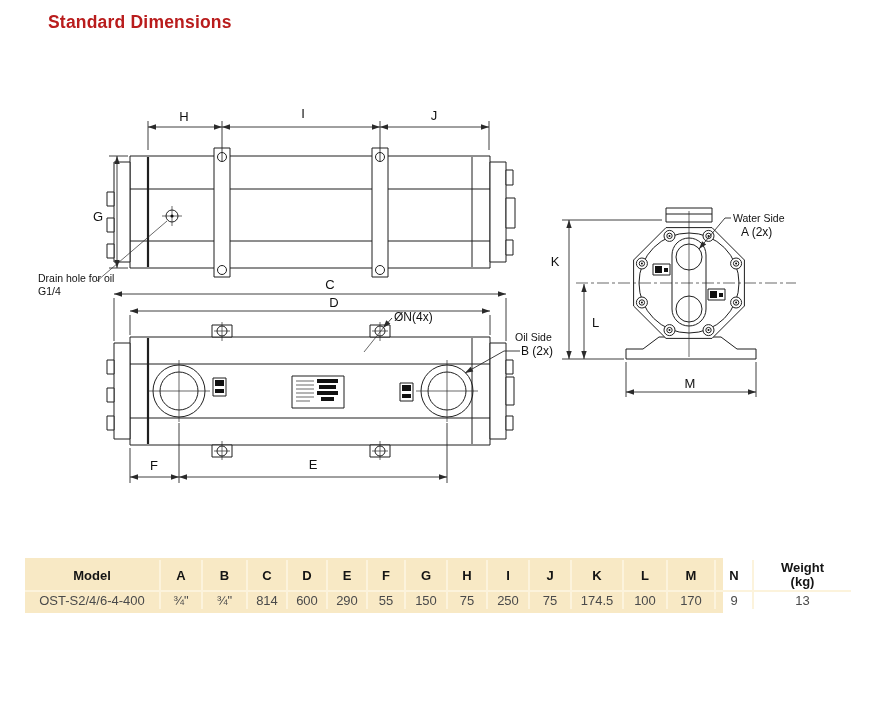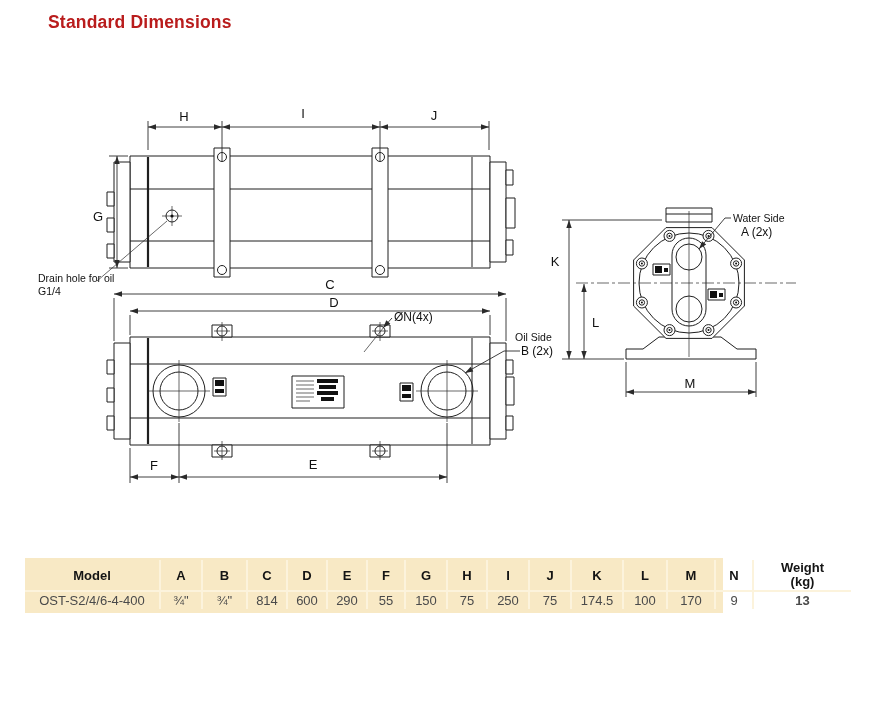--- a/index.html
+++ b/index.html
@@ -27,21 +27,21 @@
   .dim-table{position:absolute;left:25px;top:558px;width:698px;
              background:#f8e9c5;padding:2px 0 4px 0;}
   .dim-table table{width:100%;border-collapse:collapse;table-layout:fixed;}
   .dim-table th,.dim-table td{text-align:center;vertical-align:middle;padding:0;
              overflow:hidden;white-space:nowrap;}
   .dim-table th{font-size:13px;font-weight:bold;color:#141414;height:30px;
              border-right:2px solid #fcf3dc;border-bottom:2px solid #fcf3dc;}
   .dim-table th:last-child{border-right:none;}
   .dim-table td{font-size:13px;color:#4a4a4a;height:17px;
              border-right:2px solid #fcf3dc;}
-  .dim-table td:last-child{border-right:none;font-weight:bold;}
+  .dim-table td:last-child{border-right:none;}
   .dim-table tbody tr+tr td{border-top:2px solid #fcf3dc;}
   .model-cell{color:#3d3d3d;margin-top:33px;}
   .wh{display:block;font-size:13px;line-height:1.05;}
 </style>
 </head>
 <body>
 
 <div class="page">
 
   <div class="title">Standard Dimensions</div>

